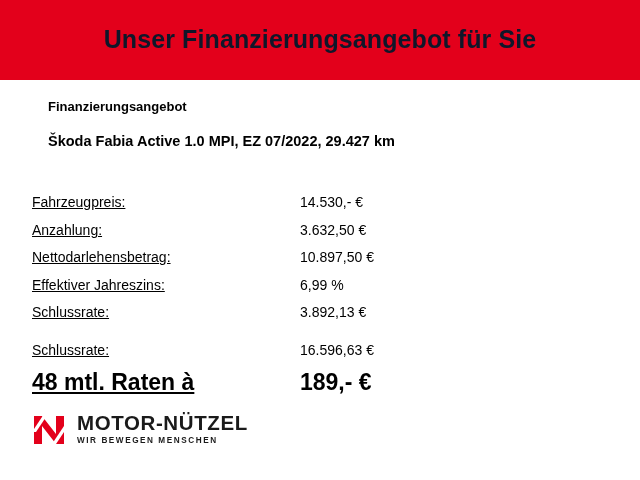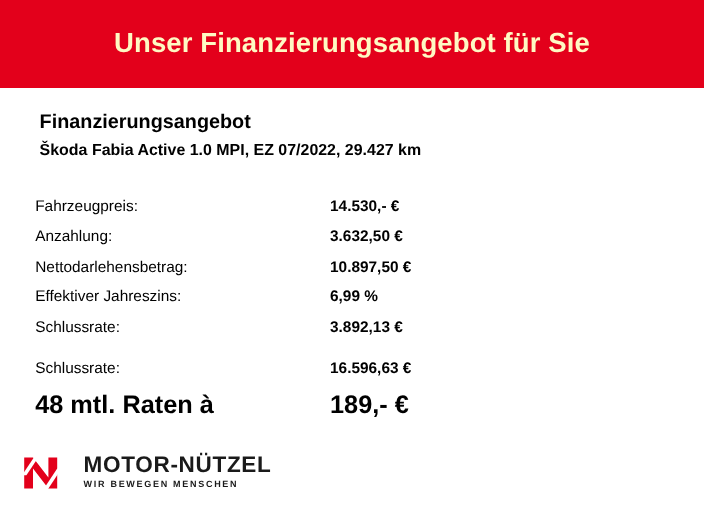--- a/index.html
+++ b/index.html
@@ -25,79 +25,79 @@
   .banner {
     width: 640px;
     height: 80px;
     background: #e3001b;
     display: flex;
     align-items: center;
     justify-content: center;
     box-sizing: border-box;
   }
   .banner-title {
-    color: #fef9c3;
+    color: #0f172a;
     font-size: 25px;
     font-weight: bold;
     letter-spacing: 0.1px;
     text-align: center;
     line-height: 1.1;
   }
   
   .content {
     padding: 18px 32px 0 32px;
     box-sizing: border-box;
   }
   .heading {
-    font-size: 18px;
+    font-size: 13px;
     font-weight: bold;
-    margin: 0 0 6px 4px;
+    margin: 0 0 6px 16px;
     line-height: 1.35;
   }
   .subheading {
     font-size: 14.5px;
     font-weight: bold;
-    margin: 4px;
+    margin: 16px;
     line-height: 1.35;
   }
   .spacer-1 { height: 27px; }
   .table {
     width: 100%;
     border-collapse: collapse;
   }
   .table td {
     font-size: 14px;
     padding: 0 0 10px 0;
     vertical-align: top;
     line-height: 1.25;
     white-space: nowrap;
   }
-  .col-label { width: 268px; }
-  .col-value { width: auto; font-weight: bold; }
+  .col-label { width: 268px; text-decoration: underline; }
+  .col-value { width: auto; }
   .gap-row td {
     height: 10px;
     padding: 0;
   }
   .total-row td {
     font-size: 14px;
     padding-bottom: 9px;
   }
   .rate-row td {
     font-size: 23px;
     font-weight: bold;
     padding-bottom: 0;
   }
   
   .logo-wrap {
     position: absolute;
-    left: 20px;
+    left: 32px;
     bottom: 34px;
     display: flex;
     align-items: center;
-    gap: 20px;
+    gap: 9px;
   }
   .logo-mark {
     width: 36px;
     height: 34px;
     position: relative;
   }
   .logo-text {
     display: flex;
     flex-direction: column;
     justify-content: center;

